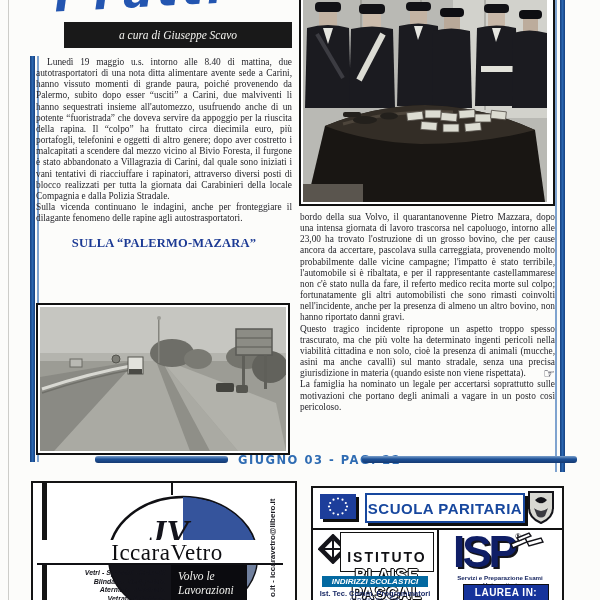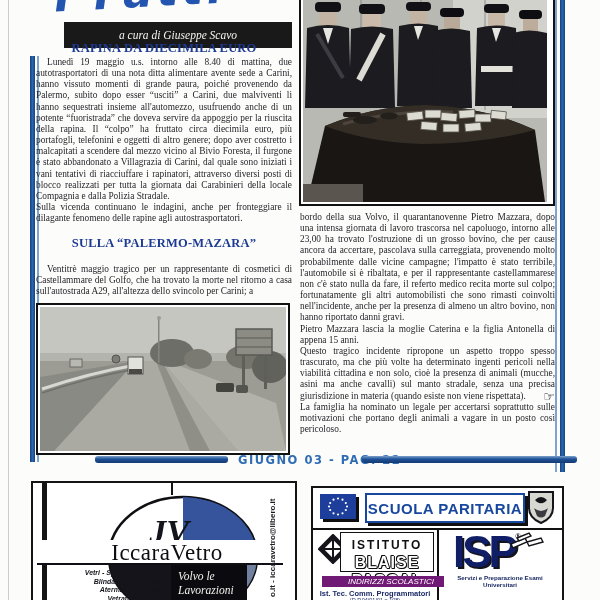--- a/index.html
+++ b/index.html
@@ -57,27 +57,27 @@
   .iv-email{font-family:"Liberation Sans",sans-serif;font-weight:bold;font-size:8px;color:#1b1b22;
      white-space:nowrap;transform:rotate(-90deg);transform-origin:center;}
 
   
   .eu-shadow{background:#0e0e0e;}
   .scuola-box{border:2.5px solid #17479e;background:#fff;box-shadow:3px 3px 0 #101010;
      display:flex;align-items:center;justify-content:center;}
   .scuola-box span{color:#17479e;font-family:"Liberation Sans",sans-serif;font-weight:bold;
      font-size:15px;letter-spacing:.5px;}
   .inst-box{border:1.5px solid #111;background:#fff;text-align:center;}
-  .inst-top{font-family:"Liberation Sans",sans-serif;font-weight:bold;font-size:12px;
-     letter-spacing:2px;color:#101014;margin-top:5px;}
+  .inst-top{font-family:"Liberation Sans",sans-serif;font-weight:bold;font-size:14px;
+     letter-spacing:2px;color:#101014;margin-top:16px;}
   .inst-bottom{font-family:"Liberation Sans",sans-serif;font-weight:bold;font-size:16px;
      letter-spacing:1px;color:#fff;margin-top:2px;
      text-shadow:-1px 0 #111,0 1px #111,1px 0 #111,0 -1px #111,1px 1px #111,-1px -1px #111;}
-  .navy-bar{background:#701a75;color:#fff;font-family:"Liberation Sans",sans-serif;
-     font-weight:normal;font-style:italic;display:flex;align-items:center;justify-content:center;padding-left:16px;}
+  .navy-bar{background:#0369a1;color:#fff;font-family:"Liberation Sans",sans-serif;
+     font-weight:bold;font-style:italic;display:flex;align-items:center;justify-content:center;}
   .course{font-family:"Liberation Sans",sans-serif;font-weight:bold;color:#1a2a66;text-align:center;}
   .isp-logo{font-family:"Liberation Sans",sans-serif;font-weight:900;font-size:44px;
      color:#0f1e66;letter-spacing:-3px;line-height:40px;
      text-shadow:2px 2px 0 #14141a;}
   .isp-reg{font-size:8px;color:#14141a;vertical-align:top;font-weight:bold;}
   .isp-tag{font-family:"Liberation Sans",sans-serif;font-size:6.2px;color:#14235e;
      text-align:center;font-weight:bold;}
   .laurea{background:#16339b;border:1.5px solid #0e0e12;color:#fff;
      font-family:"Liberation Sans",sans-serif;font-weight:bold;font-size:10px;
      display:flex;align-items:center;justify-content:center;letter-spacing:.5px;}
@@ -99,34 +99,30 @@
       <div class="o" style="left:5px;"></div>
   </div>
 
   <div class="abs title-clip">
     <span>I Fatti</span>
   </div>
   <div class="abs curator-bar">
     <span>a cura di Giuseppe Scavo</span>
   </div>
 
-  <div class="abs headline" style="left:36px;top:42px;width:256px;">RAPINA DA DIECIMILA EURO</div>
 
   <div class="abs bodytxt" style="left:36px;top:57px;width:256px;">
     <p class="indent">Lunedì 19 maggio u.s. intorno alle 8.40 di mattina, due autotrasportatori di una nota ditta alimentare avente sede a Carini, hanno vissuto momenti di grande paura, poiché provenendo da Palermo, subito dopo esser “usciti” a Carini, due malviventi li hanno sequestrati insieme all'automezzo, usufruendo anche di un potente “fuoristrada” che doveva servire da appoggio per la riuscita della rapina. Il “colpo” ha fruttato circa diecimila euro, più portafogli, telefonini e oggetti di altro genere; dopo aver costretto i malcapitati a scendere dal mezzo vicino al Bivio Foresta, il furgone è stato abbandonato a Villagrazia di Carini, dal quale sono iniziati i vani tentativi di riacciuffare i rapinatori, attraverso diversi posti di blocco realizzati per tutta la giornata dai Carabinieri della locale Compagnia e dalla Polizia Stradale.</p>
     <p>Sulla vicenda continuano le indagini, anche per fronteggiare il dilagante fenomeno delle rapine agli autostrasportatori.</p>
   </div>
 
   <div class="abs headline" style="left:36px;top:237px;width:256px;">
     <div>SULLA “PALERMO-MAZARA”</div>
   </div>
 
-  <div class="abs bodytxt" style="left:36px;top:264px;width:256px;">
-    <p class="indent">Ventitrè maggio tragico per un rappresentante di cosmetici di Castellammare del Golfo, che ha trovato la morte nel ritorno a casa sull'autostrada A29, all'altezza dello svincolo per Carini; a</p>
-  </div>
 
   <div class="abs photo-frame" style="left:36px;top:303px;width:250px;">
     <div class="photo-inner">
       <svg width="246" height="144" viewBox="0 0 246 144">
         <rect width="246" height="144" fill="#c6c6c1"></rect>
         <rect y="46" width="246" height="10" fill="#b4b4ae"></rect>
         <rect y="54" width="246" height="90" fill="#9c9c95"></rect>
         <polygon points="96,54 122,54 198,144 14,144" fill="#aaaaa3"></polygon>
         <polygon points="122,54 132,56 236,96 246,144 198,144" fill="#b2b2ab"></polygon>
         <polygon points="116,54 122,54 170,144 150,144" fill="#8f8f88"></polygon>
@@ -222,21 +218,20 @@
             <ellipse cx="86" cy="118" rx="9" ry="3.5"></ellipse>
             <rect x="40" y="114" width="18" height="5" rx="2"></rect>
           </g>
         <rect x="0" y="186" width="60" height="18" fill="#5a554e"></rect>
       </svg>
     </div>
   </div>
 
   <div class="abs bodytxt" style="left:300px;top:212px;width:255px;">
     <p>bordo della sua Volvo, il quarantanovenne Pietro Mazzara, dopo una intensa giornata di lavoro trascorsa nel capoluogo, intorno alle 23,00 ha trovato l'ostruzione di un grosso bovino, che per cause ancora da accertare, pascolava sulla carreggiata, provenendo molto probabilmente dalle vicine campagne; l'impatto è stato terribile, l'automobile si è ribaltata, e per il rappresentante castellammarese non c'è stato nulla da fare, il referto medico recita morte sul colpo; fortunatamente gli altri automobilisti che sono rimasti coinvolti nell'incidente, anche per la presenza di almeno un altro bovino, non hanno riportato danni gravi.</p>
-    <p>Pietro Mazzara lascia la moglie Caterina e la figlia Antonella di appena 15 anni.</p>
     <p><span>Questo tragico incidente ripropone un aspetto troppo spesso trascurato, ma che più volte ha determinato ingenti pericoli nella viabilità cittadina e non solo, cioè la presenza di animali (mucche, asini ma anche cavalli) sul manto stradale, senza una precisa giurisdizione in materia (quando esiste non viene rispettata).</span><span class="hand">☞</span></p>
     <p>La famiglia ha nominato un legale per accertarsi soprattutto sulle motivazioni che portano degli animali a vagare in un posto così pericoloso.</p>
   </div>
 
   <div class="abs hbar" style="left:95px;top:456px;width:133px;"></div>
   <div class="abs footer-text" style="left:238px;top:453px;">GIUGNO 03 - PAG. 22</div>
   <div class="abs hbar" style="left:362px;top:456px;width:215px;"></div>
 
   <div class="abs adbox" style="left:31px;top:481px;width:262px;height:119px;">
     <div class="abs iv-vline" style="left:9px;top:0;width:5px;height:119px;"></div>
@@ -328,15 +323,16 @@
       <span class="isp-logo">ISP</span><span class="isp-reg">®</span>
     </div>
     <svg class="abs" style="left:196px;top:42px;" width="36" height="22" viewBox="0 0 36 22">
       <g stroke="#14141a" stroke-width="1.4" fill="#ffffff">
         <path d="M2,14 L16,8 L18,12 L4,18 Z"></path>
         <path d="M18,12 L32,8 L34,12 L20,16 Z"></path>
         <path d="M8,8 L20,3 L22,6 L10,11 Z"></path>
       </g>
     </svg>
     <div class="abs isp-tag" style="left:128px;top:86px;width:118px;">Servizi e Preparazione Esami Universitari</div>
+    <div class="abs laurea" style="left:150px;top:96px;width:84px;height:15px;">LAUREA IN:</div>
   </div>
 
 </div>
 
 </body></html>

